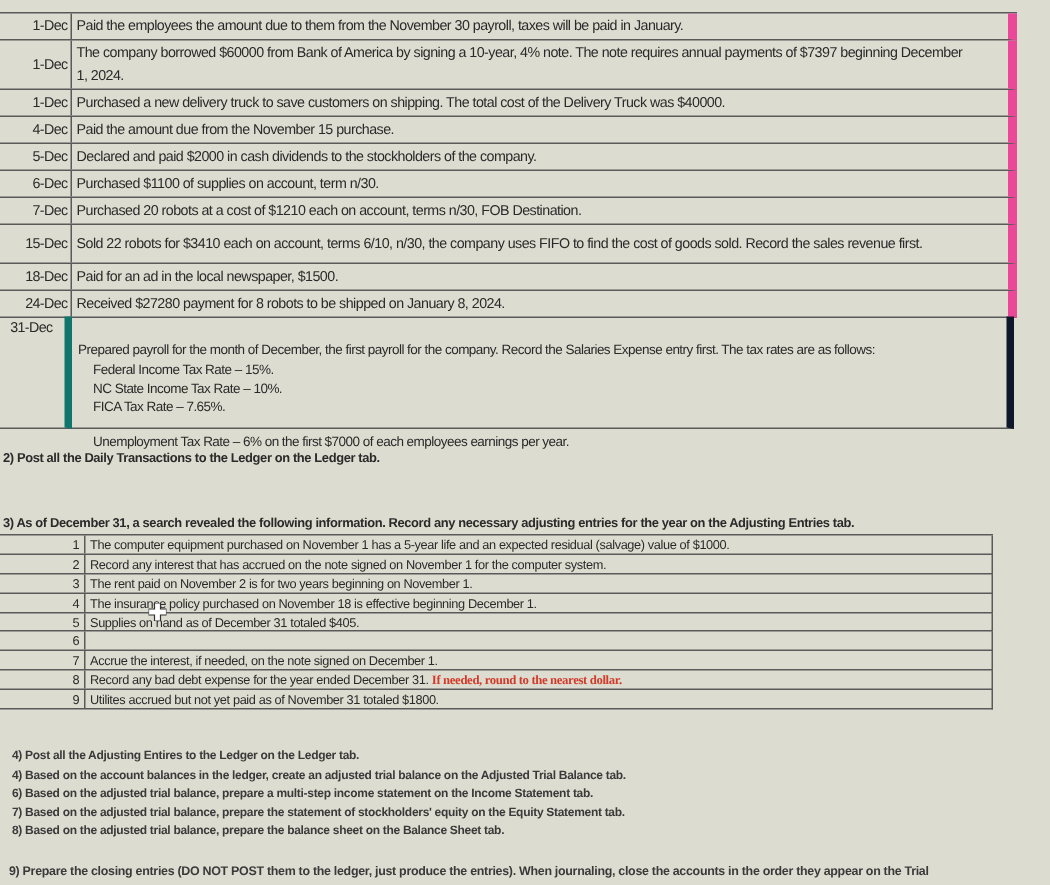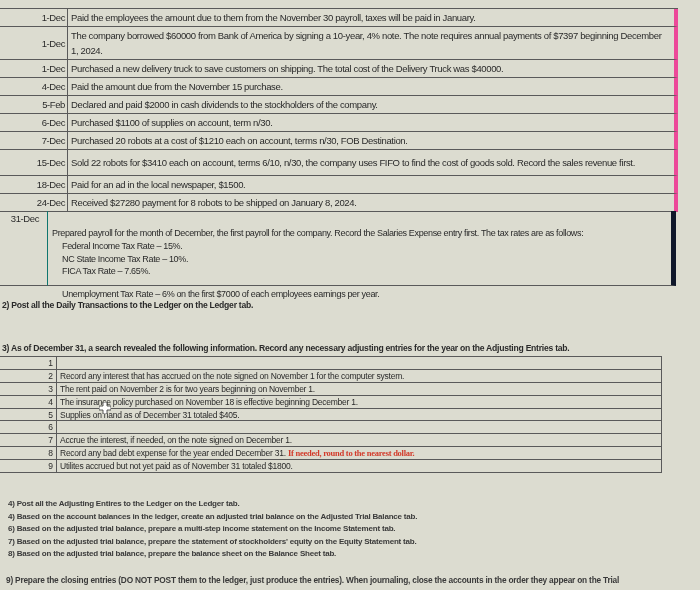--- a/index.html
+++ b/index.html
@@ -4,37 +4,37 @@
 <style>
   html, body { margin: 0; padding: 0; }
   body {
     width: 700px; height: 590px; overflow: hidden; position: relative;
     background: #dcdcd0;
     font-family: "Liberation Sans", sans-serif;
     color: #2a2a2a;
   }
   .sheet { position: absolute; left: 0; top: 0; width: 700px; height: 590px; }
   .ttable { position: absolute; left: 0; top: 8px; width: 678px; border-top: 1px solid #5a5a5a; }
-  .trow { position: relative; display: flex; border-bottom: 1px solid #5a5a5a; border-right: 4px solid #ec4899; padding-left: 20px; }
+  .trow { position: relative; display: flex; border-bottom: 1px solid #5a5a5a; border-right: 6px solid #ec4899; }
   .tdate {
     width: 48px; flex: none; text-align: right; padding-right: 2px; box-sizing: border-box;
     border-right: 1px solid #5a5a5a; font-size: 9.5px; letter-spacing: -0.4px;
     display: flex; align-items: center; justify-content: flex-end;
   }
   .tdesc { flex: 1; padding-left: 3px; font-size: 9.5px; letter-spacing: -0.35px; display: flex; align-items: center; line-height: 12px; }
   .r-h18 { height: 17px; }
   .r-h33 { height: 32px; }
   .r-h26 { height: 25px; }
   .tdesc.multi { display: block; padding-top: 3px; }
 
   
   .dec31 { position: absolute; left: 0; top: 211px; width: 678px; height: 75px; }
   .dec31 .date {
     position: absolute; left: 0; top: 0; width: 48px; height: 75px; box-sizing: border-box;
-    border-right: 1px solid #0f766e; border-bottom: 1px solid #5a5a5a;
+    border-right: 5px solid #0f766e; border-bottom: 1px solid #5a5a5a;
     text-align: right; padding-right: 8px; font-size: 9.5px; letter-spacing: -0.4px; padding-top: 2px;
   }
   .dec31 .box {
     position: absolute; left: 48px; top: 0; width: 628px; height: 75px; box-sizing: border-box;
     border-right: 5px solid #0f172a; border-bottom: 1px solid #5a5a5a;
     font-size: 9px; letter-spacing: -0.35px;
   }
   .dec31 .lead { position: absolute; left: 4px; top: 17px; white-space: nowrap; }
   .dec31 .rate { position: absolute; left: 14px; white-space: nowrap; }
 
@@ -72,21 +72,21 @@
     </div>
     <div class="trow r-h18">
       <div class="tdate">1-Dec</div>
       <div class="tdesc">Purchased a new delivery truck to save customers on shipping.  The total cost of the Delivery Truck was $40000.</div>
     </div>
     <div class="trow r-h18">
       <div class="tdate">4-Dec</div>
       <div class="tdesc">Paid the amount due from the November 15 purchase.</div>
     </div>
     <div class="trow r-h18">
-      <div class="tdate">5-Feb</div>
+      <div class="tdate">5-Dec</div>
       <div class="tdesc">Declared and paid $2000 in cash dividends to the stockholders of the company.</div>
     </div>
     <div class="trow r-h18">
       <div class="tdate">6-Dec</div>
       <div class="tdesc">Purchased $1100 of supplies on account, term n/30.</div>
     </div>
     <div class="trow r-h18">
       <div class="tdate">7-Dec</div>
       <div class="tdesc">Purchased 20 robots at a cost of $1210 each on account, terms n/30, FOB Destination.</div>
     </div>
@@ -114,20 +114,21 @@
       <div class="rate" style="top:78px;">Unemployment Tax Rate – 6% on the first $7000 of each employees earnings per year.</div>
     </div>
   </div>
 
   <div class="para bold" style="top:300px;">2) Post all the Daily Transactions to the Ledger on the Ledger tab.</div>
   <div class="para bold" style="top:343px;">3) As of December 31, a search revealed the following information. Record any necessary adjusting entries for the year on the Adjusting Entries tab.</div>
 
   <div class="atable">
     <div class="arow">
       <div class="anum">1</div>
+      <div class="atext">The computer equipment purchased on November 1 has a 5-year life and an expected residual (salvage) value of $1000.</div>
     </div>
     <div class="arow">
       <div class="anum">2</div>
       <div class="atext">Record any interest that has accrued on the note signed on November 1 for the computer system.</div>
     </div>
     <div class="arow">
       <div class="anum">3</div>
       <div class="atext">The rent paid on November 2 is for two years beginning on November 1.</div>
     </div>
     <div class="arow">

